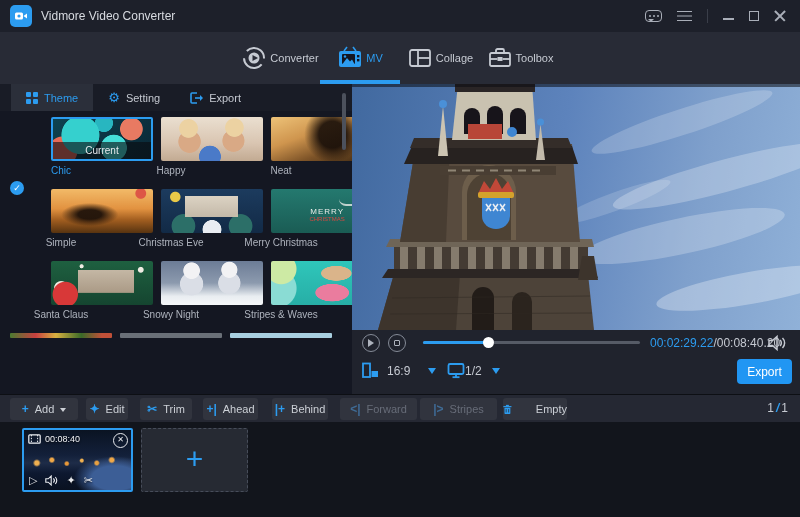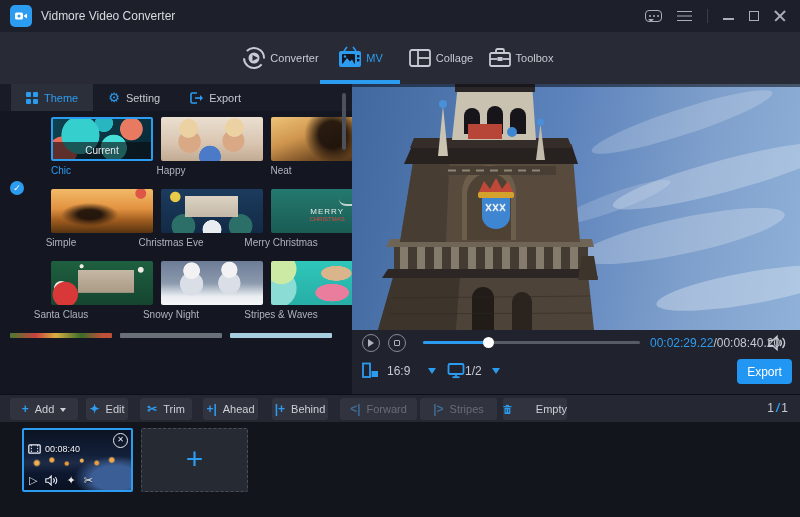--- a/index.html
+++ b/index.html
@@ -156,21 +156,21 @@
   .clip { position:absolute; left:22px; top:6px; width:111px; height:64px; border:2px solid #2c9cf0;
     border-radius:2px; overflow:hidden; background:
     radial-gradient(circle at 12% 55%, #f0b050 2%, transparent 4%),
     radial-gradient(circle at 26% 50%, #f0a848 2%, transparent 4%),
     radial-gradient(circle at 40% 56%, #e89838 2%, transparent 4%),
     radial-gradient(circle at 54% 51%, #f0b050 2%, transparent 4%),
     radial-gradient(circle at 68% 55%, #e8a040 2%, transparent 4%),
     radial-gradient(circle at 82% 50%, #f0a848 2%, transparent 4%),
     radial-gradient(ellipse at 85% 80%, #3c5e96 18%, transparent 32%),
     linear-gradient(180deg,#0a1322 0%,#13203a 42%,#1e2c48 55%,#0d1830 72%,#091120 100%); }
-  .clip-top { position:absolute; left:4px; top:14px; display:flex; align-items:center; gap:4px; }
+  .clip-top { position:absolute; left:4px; top:4px; display:flex; align-items:center; gap:4px; }
   .clip-dur { font-size:9px; color:#f0f2f5; text-shadow:0 1px 2px rgba(0,0,0,.8); }
   .clip-close { position:absolute; right:3px; top:3px; width:15px; height:15px; border:1.3px solid #e8eaee;
     border-radius:50%; color:#e8eaee; font-size:8px; line-height:12px; text-align:center; }
   .clip-icons { position:absolute; left:5px; bottom:3px; display:flex; gap:8px; align-items:center;
     color:#e8eaee; font-size:11px; text-shadow:0 1px 2px rgba(0,0,0,.8); }
   .plustile { position:absolute; left:141px; top:6px; width:107px; height:64px; background:#262a33;
     border:1px dashed #474d5a; border-radius:2px; display:flex; align-items:center; justify-content:center; }
   .plusglyph { color:#2c9cf0; font-size:30px; font-weight:100; line-height:1; margin-top:-3px; }
 
   svg { display:block; }

